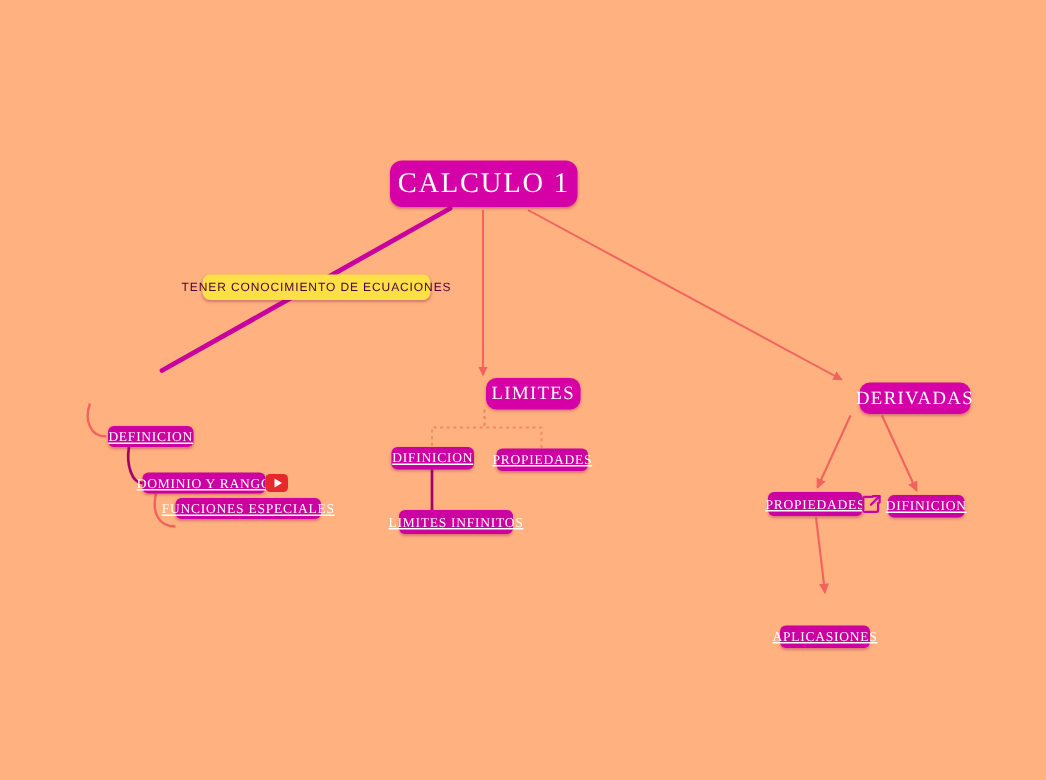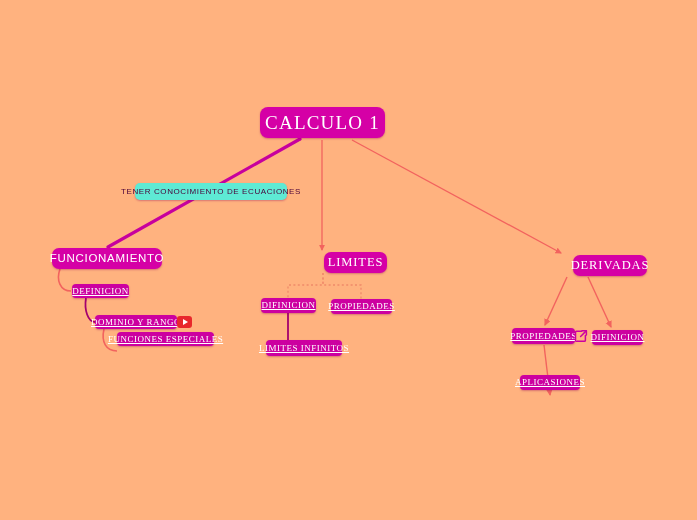--- a/index.html
+++ b/index.html
@@ -69,21 +69,21 @@
     letter-spacing: 0.5px;
     border-radius: 4px;
     text-decoration: underline;
   }
   .node.note {
     font-family: "Liberation Sans", sans-serif;
     font-size: 8px;
     letter-spacing: 0.6px;
     color: #4a0038;
     border-radius: 5px;
-    background: #5eead4;
+    background: #fde047;
   }
   .badge {
     position: absolute;
     display: flex;
     align-items: center;
     justify-content: center;
   }
   .badge.yt {
     width: 15px;
     height: 12px;
@@ -139,23 +139,20 @@
   </svg>
 
   <div class="node root" style="left:260px; top:107px; width:125px; height:31px;">
     <span>CALCULO 1</span>
   </div>
 
   <div class="node note" style="left:135px; top:183px; width:152px; height:17px;">
     <span>TENER CONOCIMIENTO DE ECUACIONES</span>
   </div>
 
-  <div class="node branch-sans" style="left:52px; top:248px; width:110px; height:21px;">
-    <span>FUNCIONAMIENTO</span>
-  </div>
 
   <div class="node branch-serif" style="left:292px; top:252px; width:63px; height:21px;">
     <span>LIMITES</span>
   </div>
 
   <div class="node branch-serif" style="left:541px; top:255px; width:74px; height:21px;">
     <span>DERIVADAS</span>
   </div>
 
   <div class="node leaf" style="left:72px; top:284px; width:57px; height:14px;">
@@ -177,21 +174,21 @@
   <div class="node leaf" style="left:266px; top:340px; width:76px; height:16px;">
     <span>LIMITES INFINITOS</span>
   </div>
 
   <div class="node leaf" style="left:512px; top:328px; width:63px; height:16px;">
     <span>PROPIEDADES</span>
   </div>
   <div class="node leaf" style="left:592px; top:330px; width:51px; height:15px;">
     <span>DIFINICION</span>
   </div>
-  <div class="node leaf" style="left:520px; top:375px; width:60px; height:15px;text-align:center;">
+  <div class="node leaf" style="left:520px; top:417px; width:60px; height:15px;text-align:center;">
     <span>APLICASIONES</span>
   </div>
 
   <div class="badge yt" style="left:177px; top:316px;">
     <span class="tri"></span>
   </div>
 
   <div class="badge link" style="left:574px; top:329px;">
     <svg width="14" height="14" viewBox="0 0 14 14" xmlns="http://www.w3.org/2000/svg">
       <path d="M7.6,2.2 H2.6 A1.1,1.1 0 0 0 1.5,3.3 V11.2 A1.1,1.1 0 0 0 2.6,12.3 H10.3 A1.1,1.1 0 0 0 11.4,11.2 V6.4" fill="none" stroke="#cc00a0" stroke-width="1.5" stroke-linecap="round"></path>

